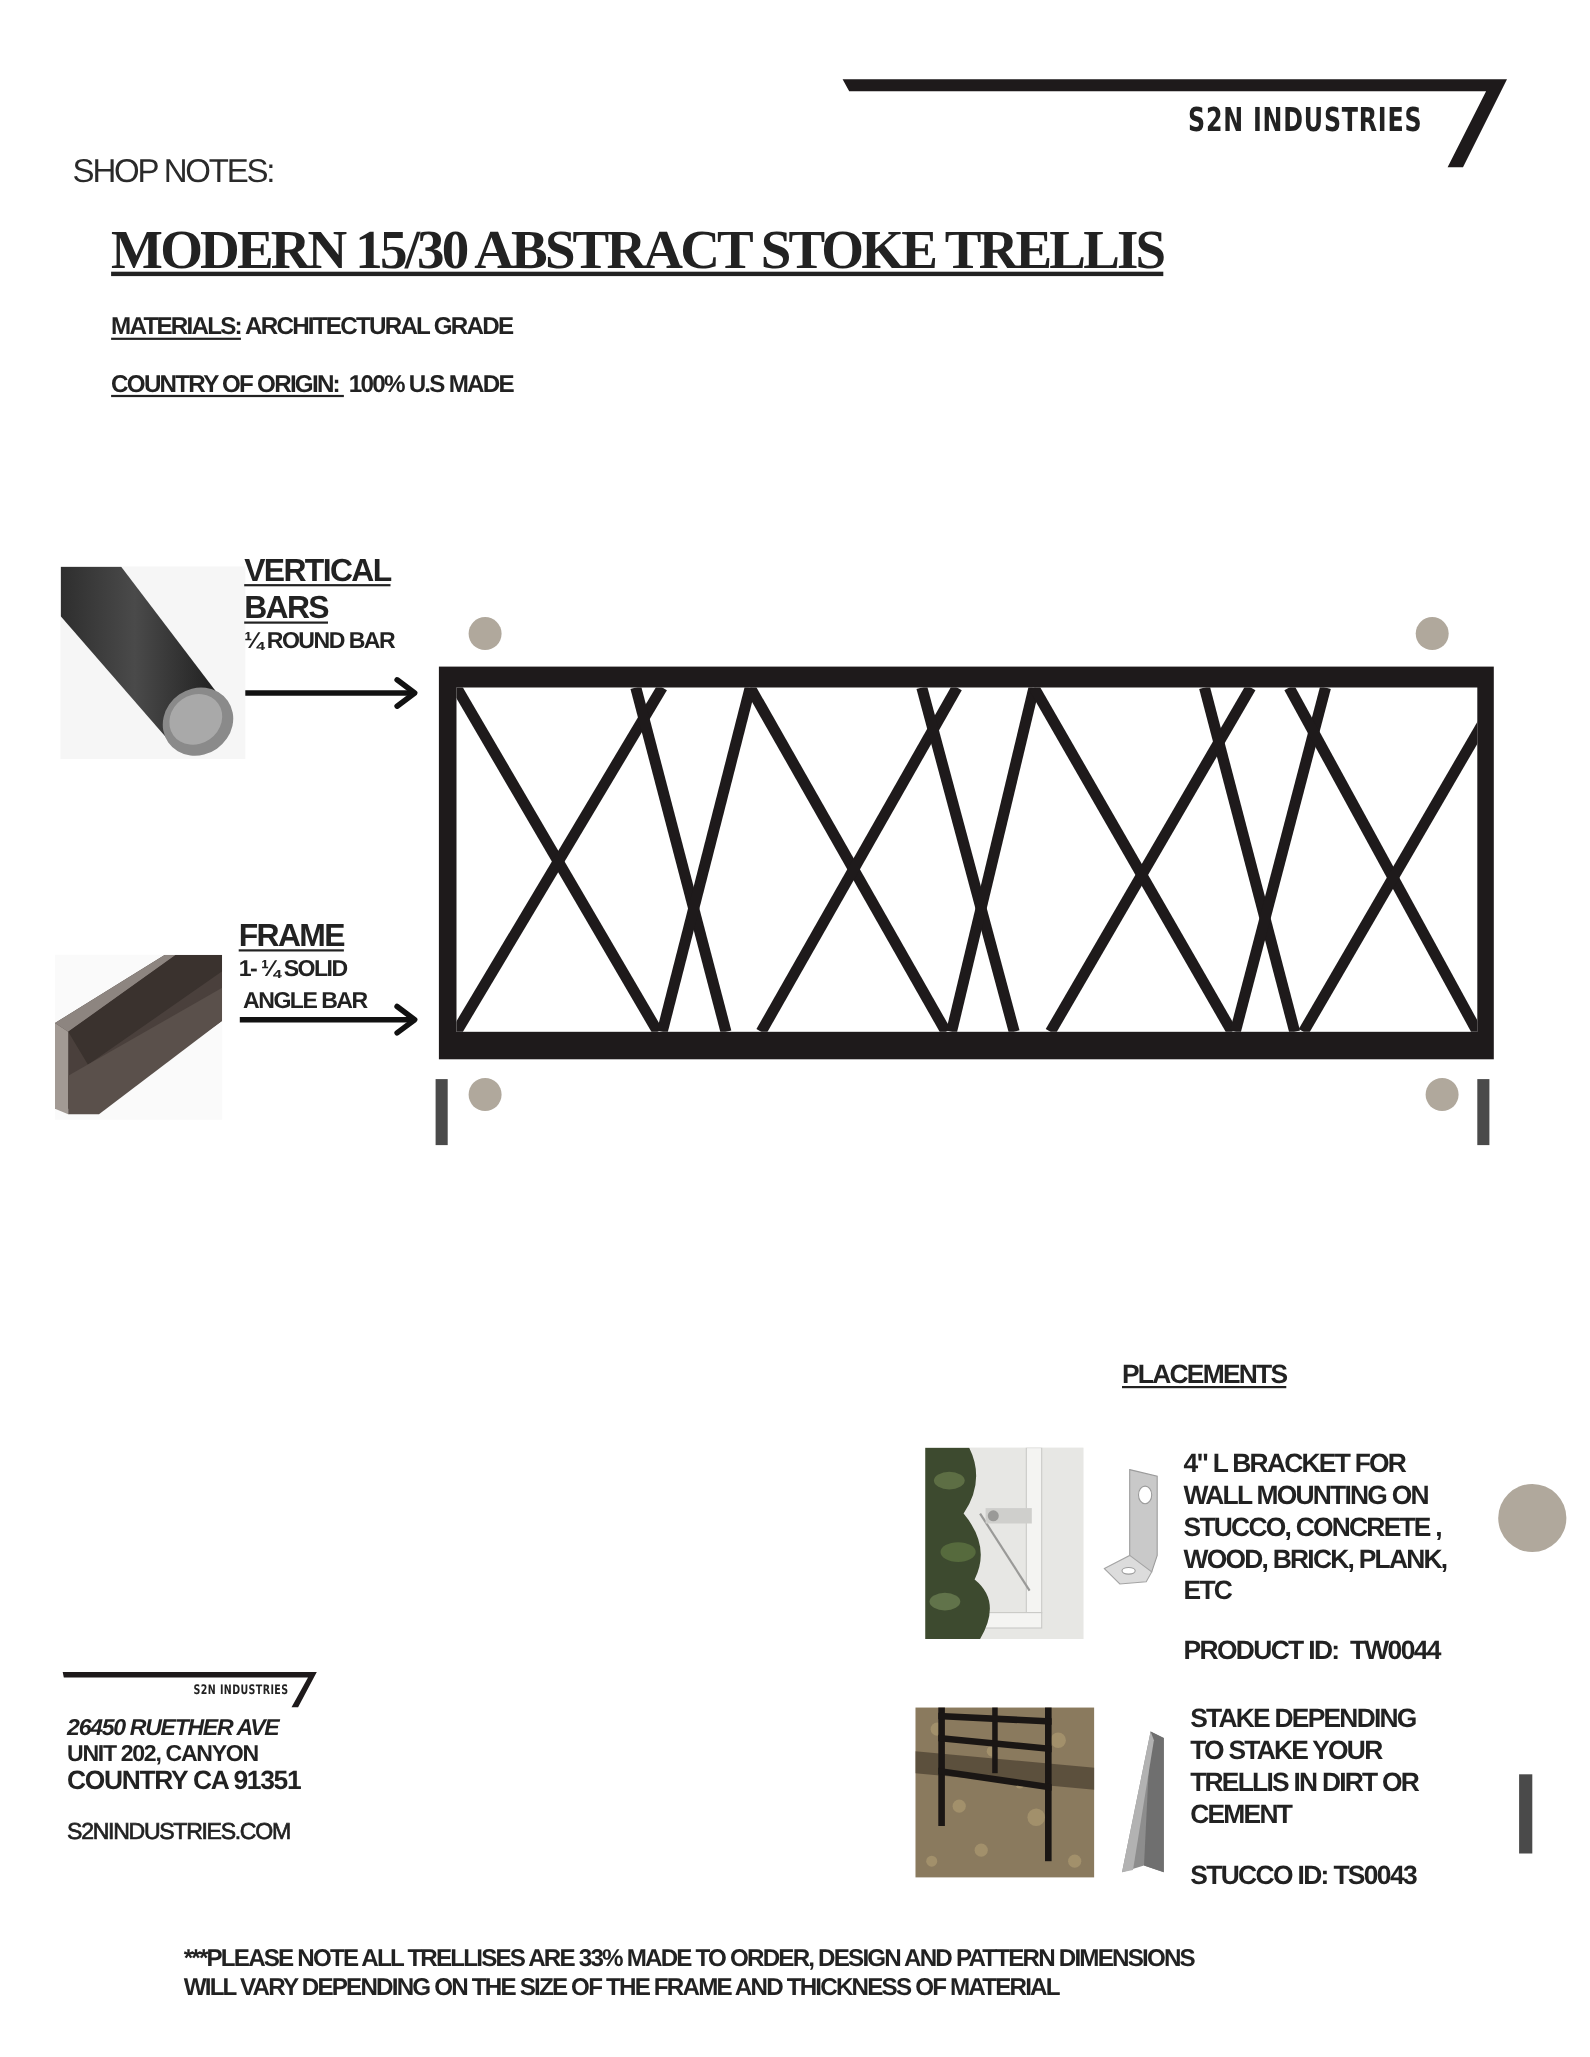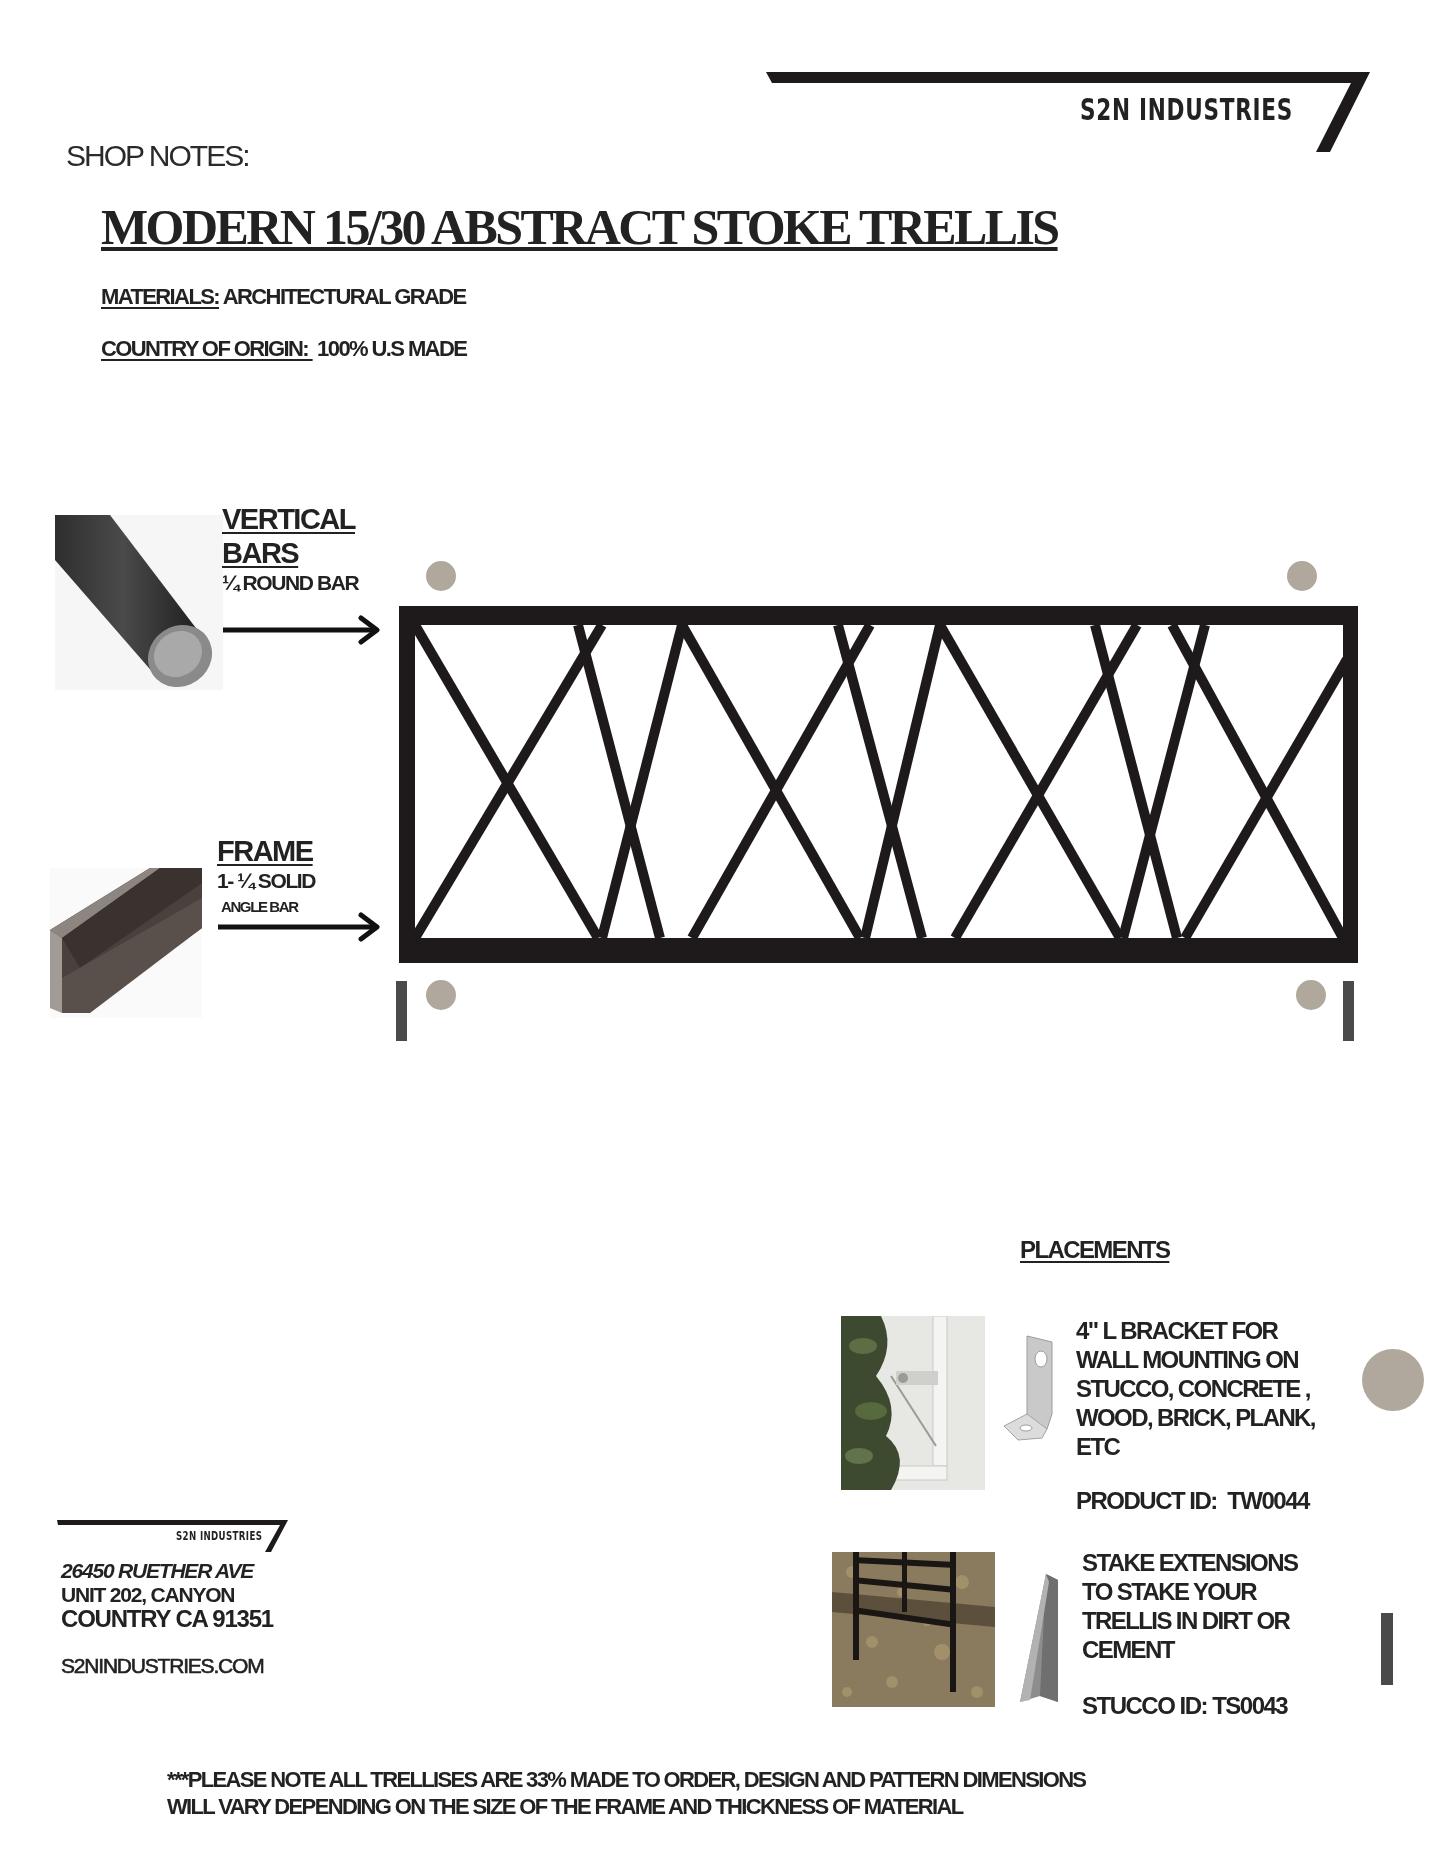--- a/index.html
+++ b/index.html
@@ -56,21 +56,21 @@
   <svg width="152" height="150" viewBox="0 0 152 150">
     <polygon points="0,62 100,0 152,0 152,60 40,140 0,140" fill="#4a403c"></polygon>
     <polygon points="0,62 100,0 110,0 12,70" fill="#8d8580"></polygon>
     <polygon points="12,70 110,0 152,0 152,15 30,100" fill="#3a322e"></polygon>
     <polygon points="0,62 12,70 12,145 0,140" fill="#a29a94"></polygon>
     <polygon points="12,110 152,30 152,60 40,145 12,145" fill="#5a504b"></polygon>
   </svg>
 </div>
 <div class="abs txt u" style="left:217px;top:835px;font-size:29px;letter-spacing:-1.5px;">FRAME</div>
 <div class="abs txt" style="left:217px;top:869px;font-size:21px;letter-spacing:-1.4px;">1- ¼ SOLID</div>
-<div class="abs txt" style="left:221px;top:898px;font-size:15px;letter-spacing:-1.4px;">ANGLE BAR</div>
+<div class="abs txt" style="left:221px;top:898px;font-size:21px;letter-spacing:-1.4px;">ANGLE BAR</div>
 <svg class="abs" style="left:216px;top:910px" width="170" height="34" viewBox="0 0 170 34">
   <line x1="2" y1="17" x2="160" y2="17" stroke="#111" stroke-width="5"></line>
   <polyline points="145,5 161,17 145,29" fill="none" stroke="#111" stroke-width="5" stroke-linecap="round" stroke-linejoin="round"></polyline>
 </svg>
 
 <svg class="abs" style="left:0;top:540px" width="1445" height="520" viewBox="0 540 1445 520">
   <defs>
     <clipPath id="inner">
         <rect x="415" y="625" width="928" height="313"></rect>
       </clipPath>
@@ -161,21 +161,21 @@
       <polygon points="21,55 124,70 124,76 21,61"></polygon>
     </g>
   </svg>
 </div>
 <svg class="abs" style="left:1016px;top:1572px" width="46" height="134" viewBox="0 0 46 134">
   <polygon points="30,2 42,8 42,130 24,124 4,130" fill="#8d8d8d"></polygon>
   <polygon points="30,2 42,8 42,130 24,124" fill="#6f6f6f"></polygon>
   <polygon points="30,2 4,130 14,128 33,10" fill="#b2b2b2"></polygon>
 </svg>
 <div class="abs" style="left:1082px;top:1548px;">
-  <div class="txt" style="font-size:24px;line-height:29px;letter-spacing:-1.6px;">STAKE EXTENSIONS</div>
+  <div class="txt" style="font-size:24px;line-height:29px;letter-spacing:-1.6px;">STAKE DEPENDING</div>
   <div class="txt" style="font-size:24px;line-height:29px;letter-spacing:-1.6px;">TO STAKE YOUR</div>
   <div class="txt" style="font-size:24px;line-height:29px;letter-spacing:-1.6px;">TRELLIS IN DIRT OR</div>
   <div class="txt" style="font-size:24px;line-height:29px;letter-spacing:-1.6px;">CEMENT</div>
 </div>
 <div class="abs txt" style="left:1082px;top:1692px;font-size:24px;letter-spacing:-1.5px;">STUCCO ID: TS0043</div>
 <div class="abs" style="left:1381px;top:1613px;width:12px;height:72px;background:#4a4a4a;"></div>
 
 <svg class="abs" style="left:0;top:1510px" width="300" height="50" viewBox="0 1510 300 50">
   <polygon points="57,1520 288,1520 271,1552 265,1552 280,1525 58,1525" fill="#1e1a1b"></polygon>
 </svg>

